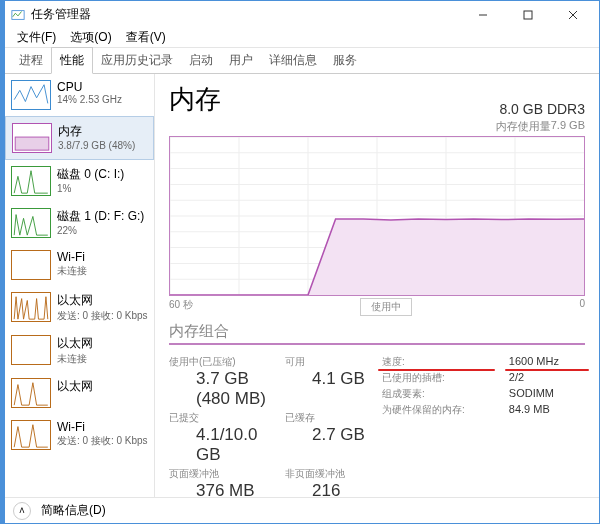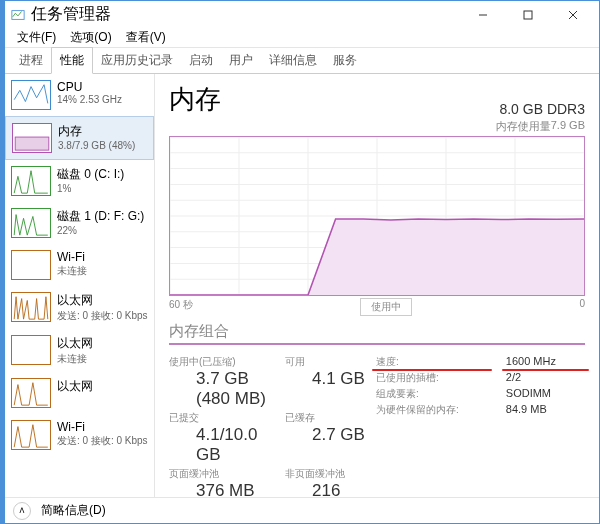--- a/index.html
+++ b/index.html
@@ -1,20 +1,20 @@
 <!DOCTYPE html>
 <html><head>
 <meta charset="utf-8">
 <style>
   * { box-sizing: border-box; margin: 0; padding: 0; font-family: "Segoe UI", "Microsoft YaHei", sans-serif; }
   body { width: 600px; height: 524px; background: #fff; overflow: hidden; font-size: 12px; color: #000; }
   .window { width: 100%; height: 100%; display: flex; flex-direction: column; border: 1px solid #4a90d9; border-left-width: 5px; }
   .titlebar { height: 27px; display: flex; align-items: center; padding: 0 4px; background: #fff; }
   .titlebar .icon { width: 14px; height: 14px; margin: 0 6px 0 2px; }
-  .titlebar .title { flex: 1; font-size: 16px; }
+  .titlebar .title { flex: 1; font-size: 12px; }
   .sysbtns { display: flex; }
   .sysbtn { width: 45px; height: 27px; display: flex; align-items: center; justify-content: center; color: #333; }
   .menubar { height: 20px; display: flex; align-items: center; padding: 0 6px; gap: 2px; font-size: 12px; background: #fff; border-bottom: 1px solid #e5e5e5; }
   .menuitem { padding: 2px 6px; }
   .tabs { height: 26px; display: flex; align-items: flex-end; padding: 0 6px; border-bottom: 1px solid #ccc; background: #fff; gap: 0; font-size: 12px; }
   .tab { padding: 4px 8px; color: #555; }
   .tab.active { border: 1px solid #ccc; border-bottom: 1px solid #fff; background: #fff; margin-bottom: -1px; color: #000; }
   .content { flex: 1; display: flex; overflow: hidden; }
   .sidebar { width: 150px; border-right: 1px solid #e5e5e5; overflow: hidden; }
   .side-item { display: flex; gap: 6px; padding: 6px 6px; border-bottom: 0; }
@@ -240,21 +240,21 @@
 
       <div class="stats">
         <div>
           <div class="slabel">使用中(已压缩)</div>
           <div class="sval">3.7 GB (480 MB)</div>
         </div>
         <div>
           <div class="slabel">可用</div>
           <div class="sval">4.1 GB</div>
         </div>
-        <div class="rtable" style="grid-column: 3 / span 2; grid-row: 1 / span 3;">
+        <div class="rtable" style="grid-column: 3 / span 2; grid-row: 1 / span 3; margin-left: 6px;">
           <span class="k underline-red">速度:</span>
           <span class="sval-sm underline-red">1600 MHz</span>
           <span class="k">已使用的插槽:</span>
           <span class="sval-sm">2/2</span>
           <span class="k">组成要素:</span>
           <span class="sval-sm">SODIMM</span>
           <span class="k">为硬件保留的内存:</span>
           <span class="sval-sm">84.9 MB</span>
         </div>
 

